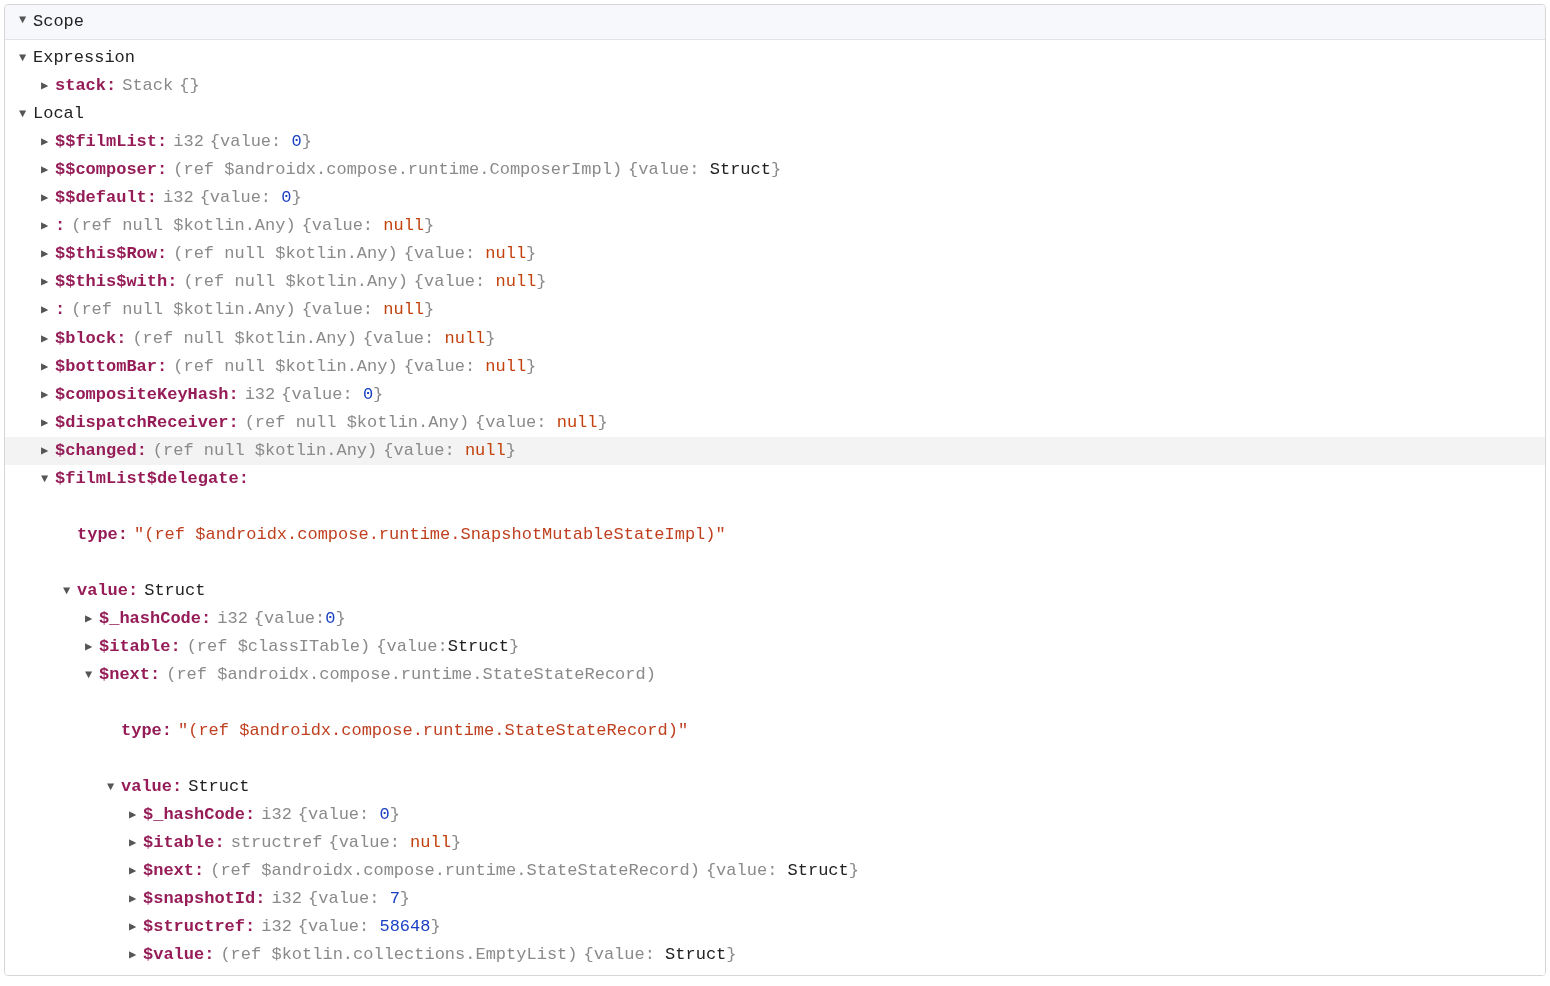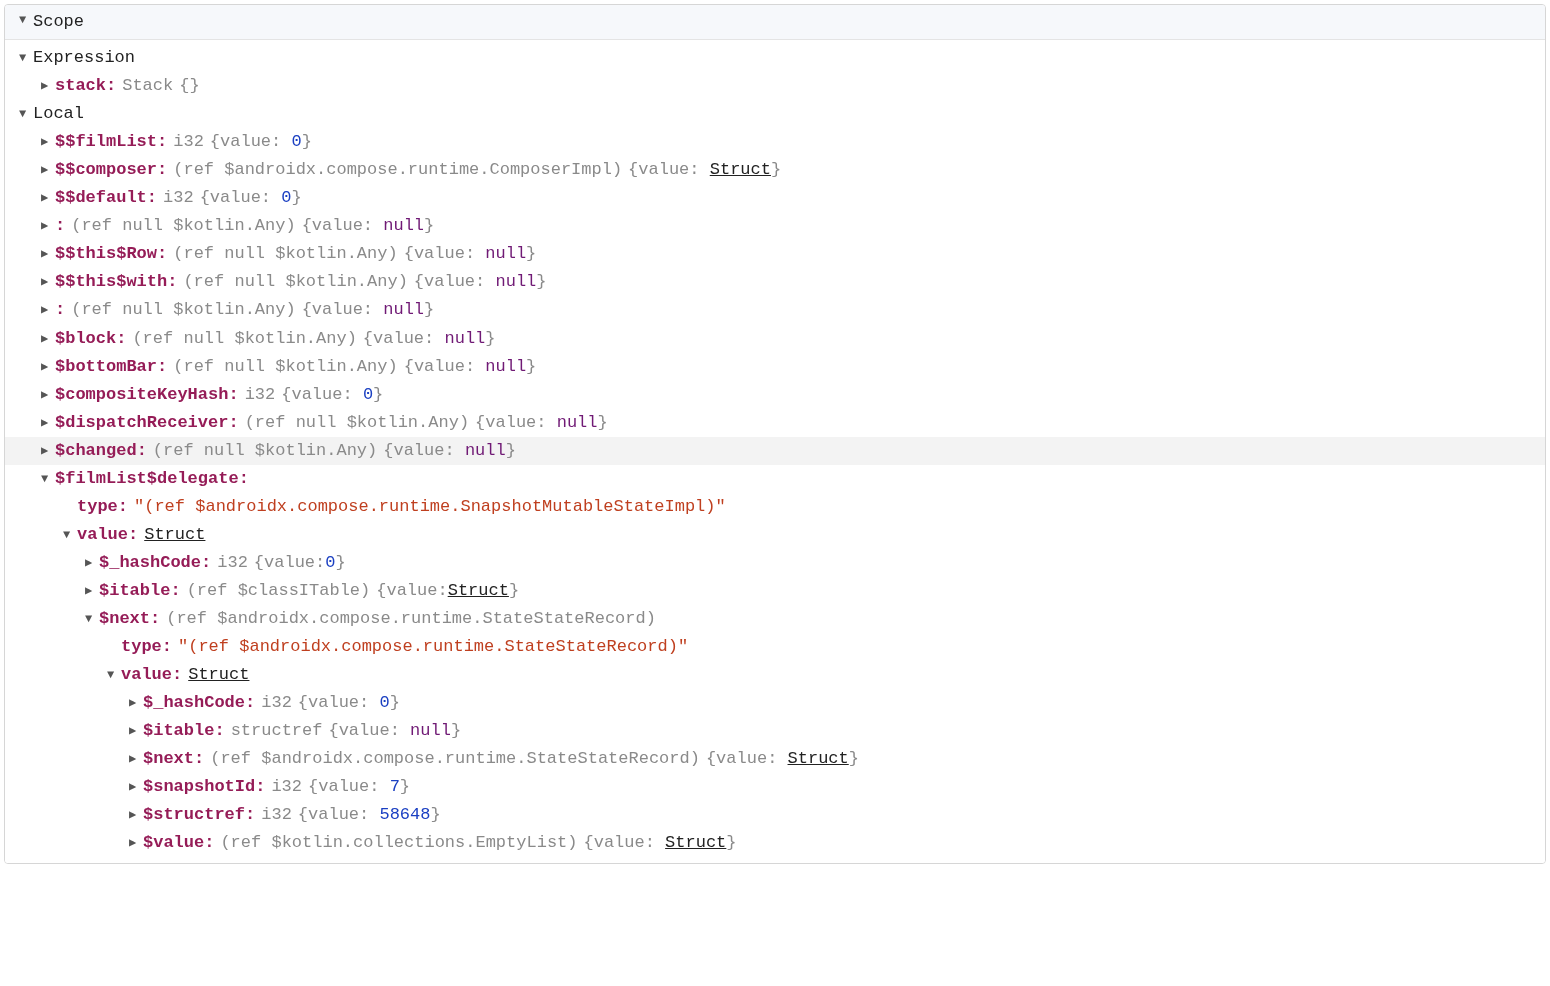--- a/index.html
+++ b/index.html
@@ -47,26 +47,26 @@
     user-select: none;
     cursor: pointer;
     position: relative;
     top: -1px;
   }
   .tri.blank { visibility: hidden; }
   .indent { display: inline-block; }
   .section-label { color: #222; font-family: Liberation Mono, monospace; }
   .name { color: #951c57; font-weight: 600; }
   .colon { color: #951c57; font-weight: 600; margin-right: 6px; }
-  .key { color: #951c57; font-weight: 600; }
+  .key { color: #951c57; font-weight: 600; margin-top: 28px; }
   .keycolon { color: #951c57; font-weight: 600; margin-right: 6px; }
   .dim { color: #8a8a8a; }
-  .txt { color: #222; text-decoration: underline; }
+  .txt { color: #222; }
   .num { color: #1a3fc2; }
-  .nullv { color: #701a75; }
+  .nullv { color: #c2410c; }
   .str { color: #bf3f1f; }
   .sp { display: inline-block; width: 6px; }
 </style>
 </head>
 <body>
 
 <div class="panel">
   <div class="panel-header">
     <span class="tri">▼</span>
     <span class="section-label">Scope</span>

